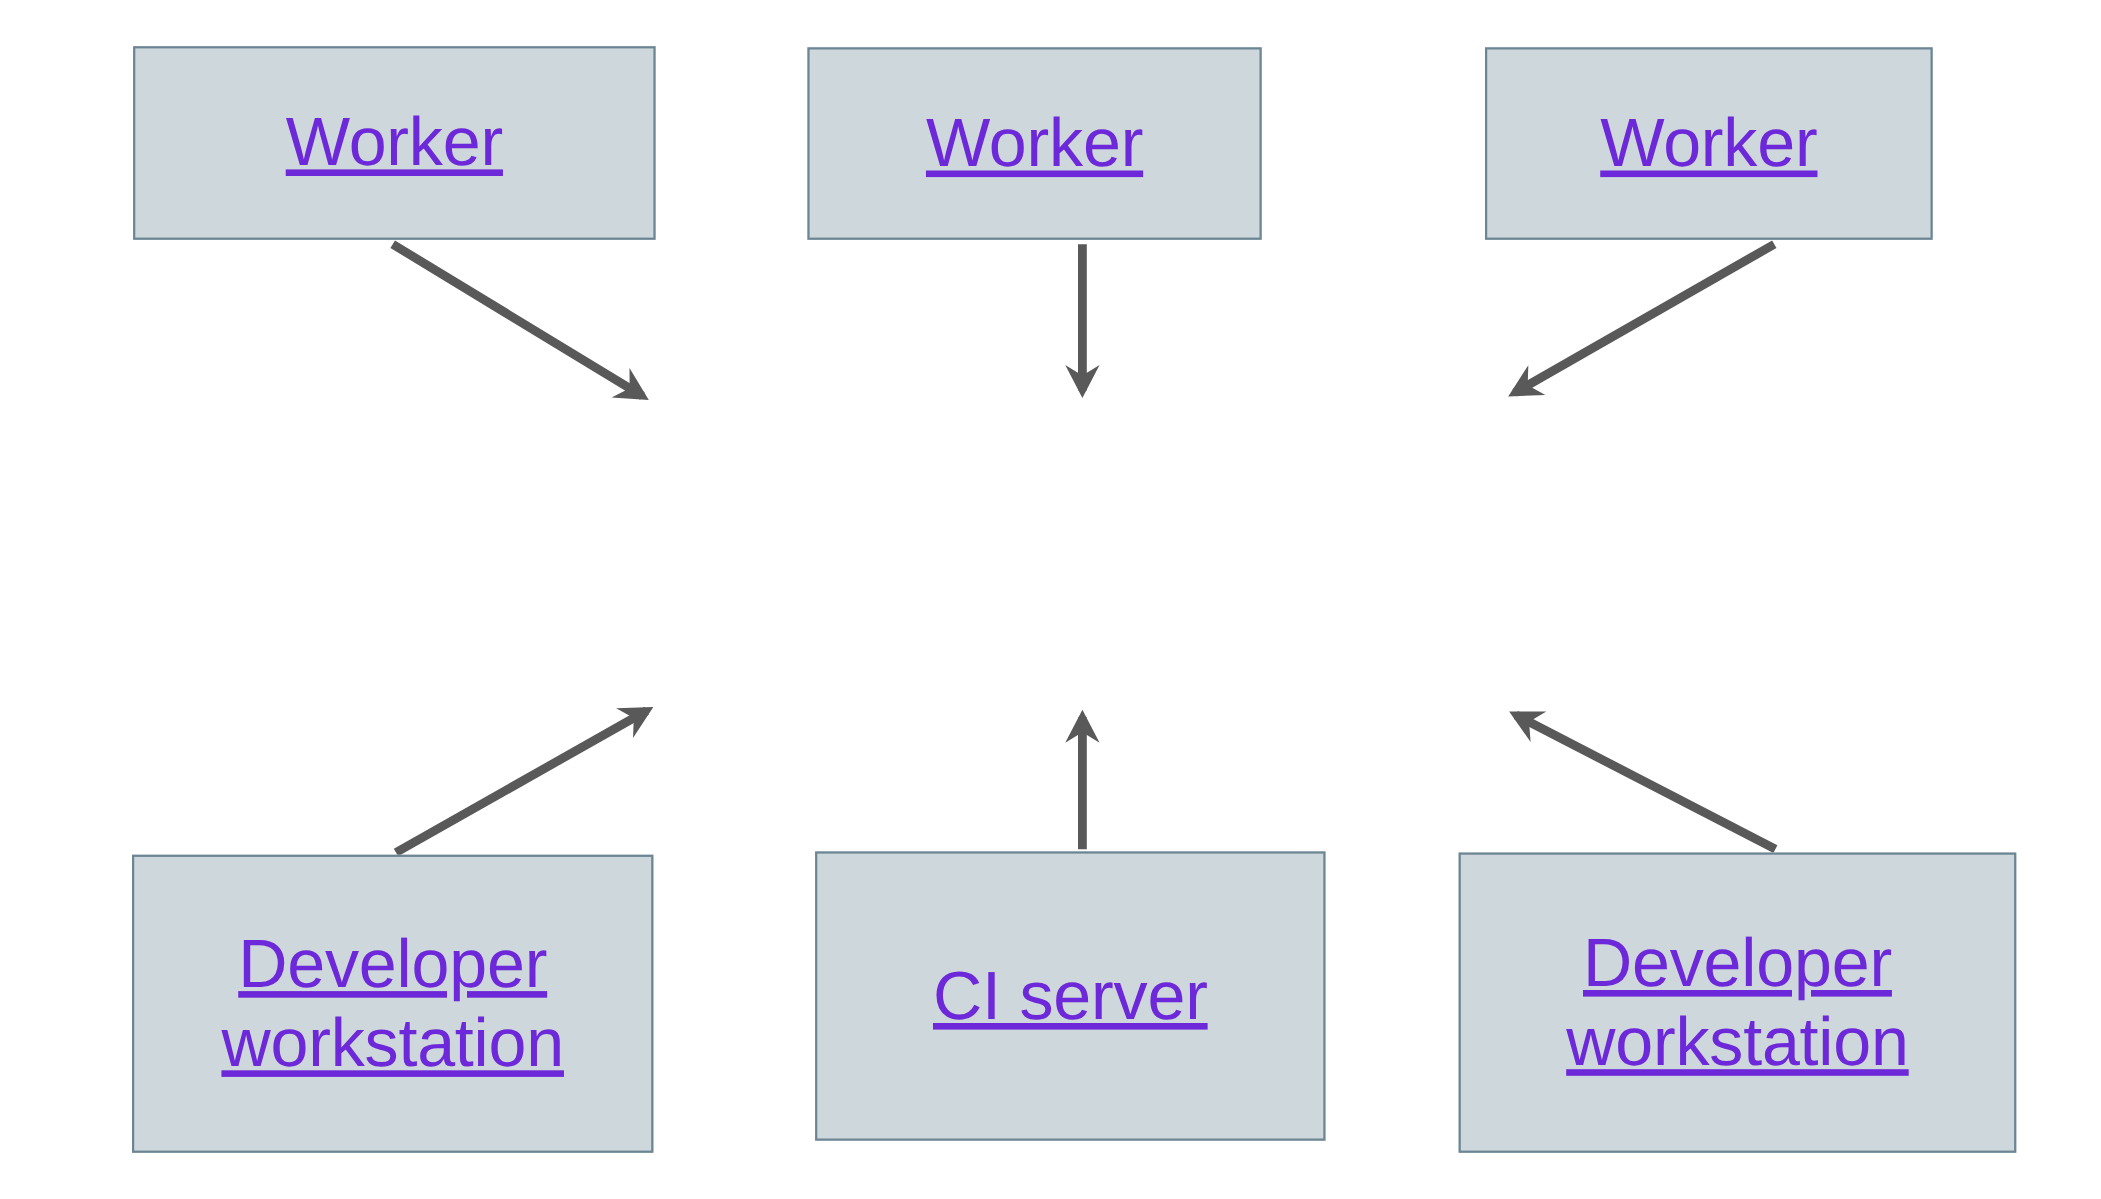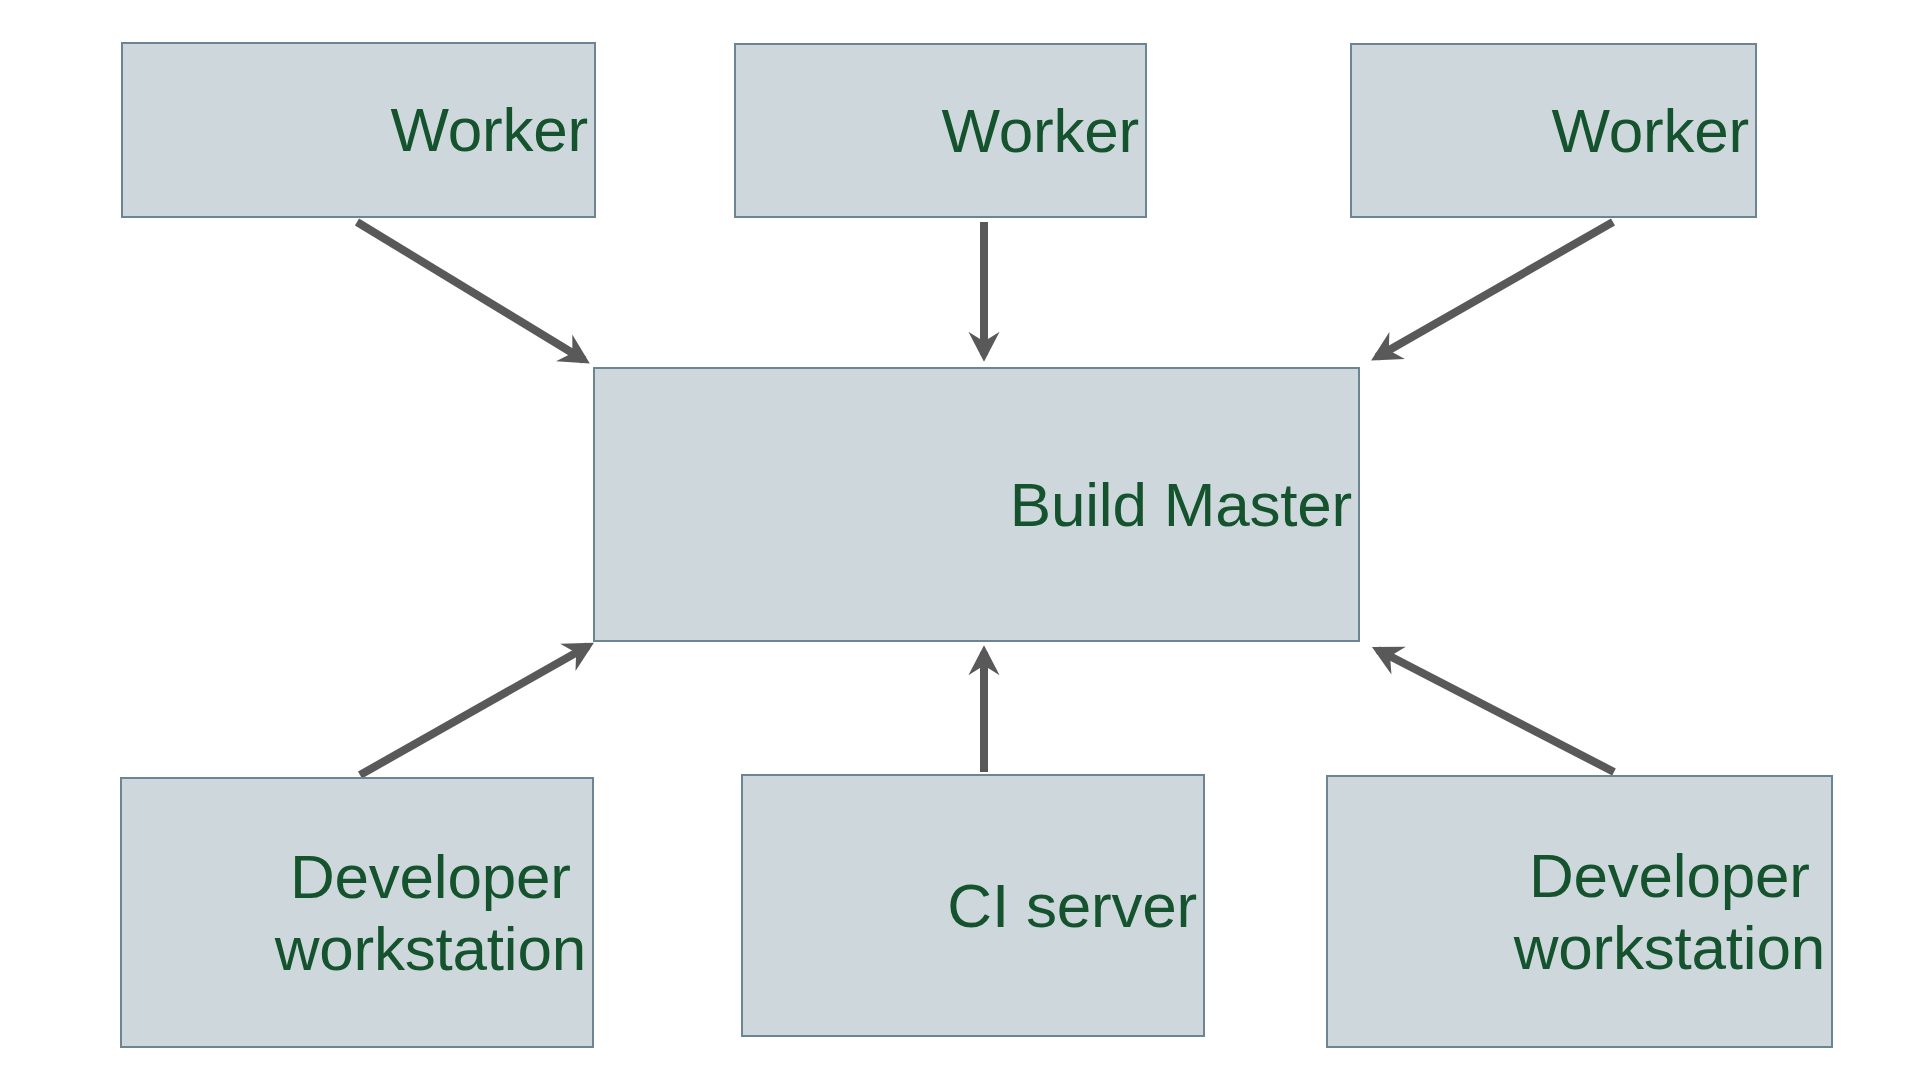--- a/index.html
+++ b/index.html
@@ -26,25 +26,26 @@
     height: 1090px;
     pointer-events: none;
   }
   .node {
     position: absolute;
     box-sizing: border-box;
     background: #ced8dc;
     border: 2px solid #6b8593;
     display: flex;
     align-items: center;
-    justify-content: flex-end;
+    justify-content: center;
     text-align: center;
-    color: #14532d;
+    color: #6d28d9;
     line-height: 1.16;
     letter-spacing: -0.2px;
+    text-decoration: underline;
     -webkit-font-smoothing: antialiased;
   }
   .node .label {
     display: block;
     white-space: pre-line;
     padding: 0 6px;
   }
 
   
   .n-worker-1      { left: 121px; top: 42px;  width: 475px; height: 176px; font-size: 62px; }
@@ -97,23 +98,20 @@
   </div>
 
   <div class="node n-worker-2">
     <span class="label">Worker</span>
   </div>
 
   <div class="node n-worker-3">
     <span class="label">Worker</span>
   </div>
 
-  <div class="node n-build-master">
-    <span class="label">Build Master</span>
-  </div>
 
   <div class="node n-dev-left">
     <span class="label">Developer
 workstation</span>
   </div>
 
   <div class="node n-ci-server">
     <span class="label">CI server</span>
   </div>
 

